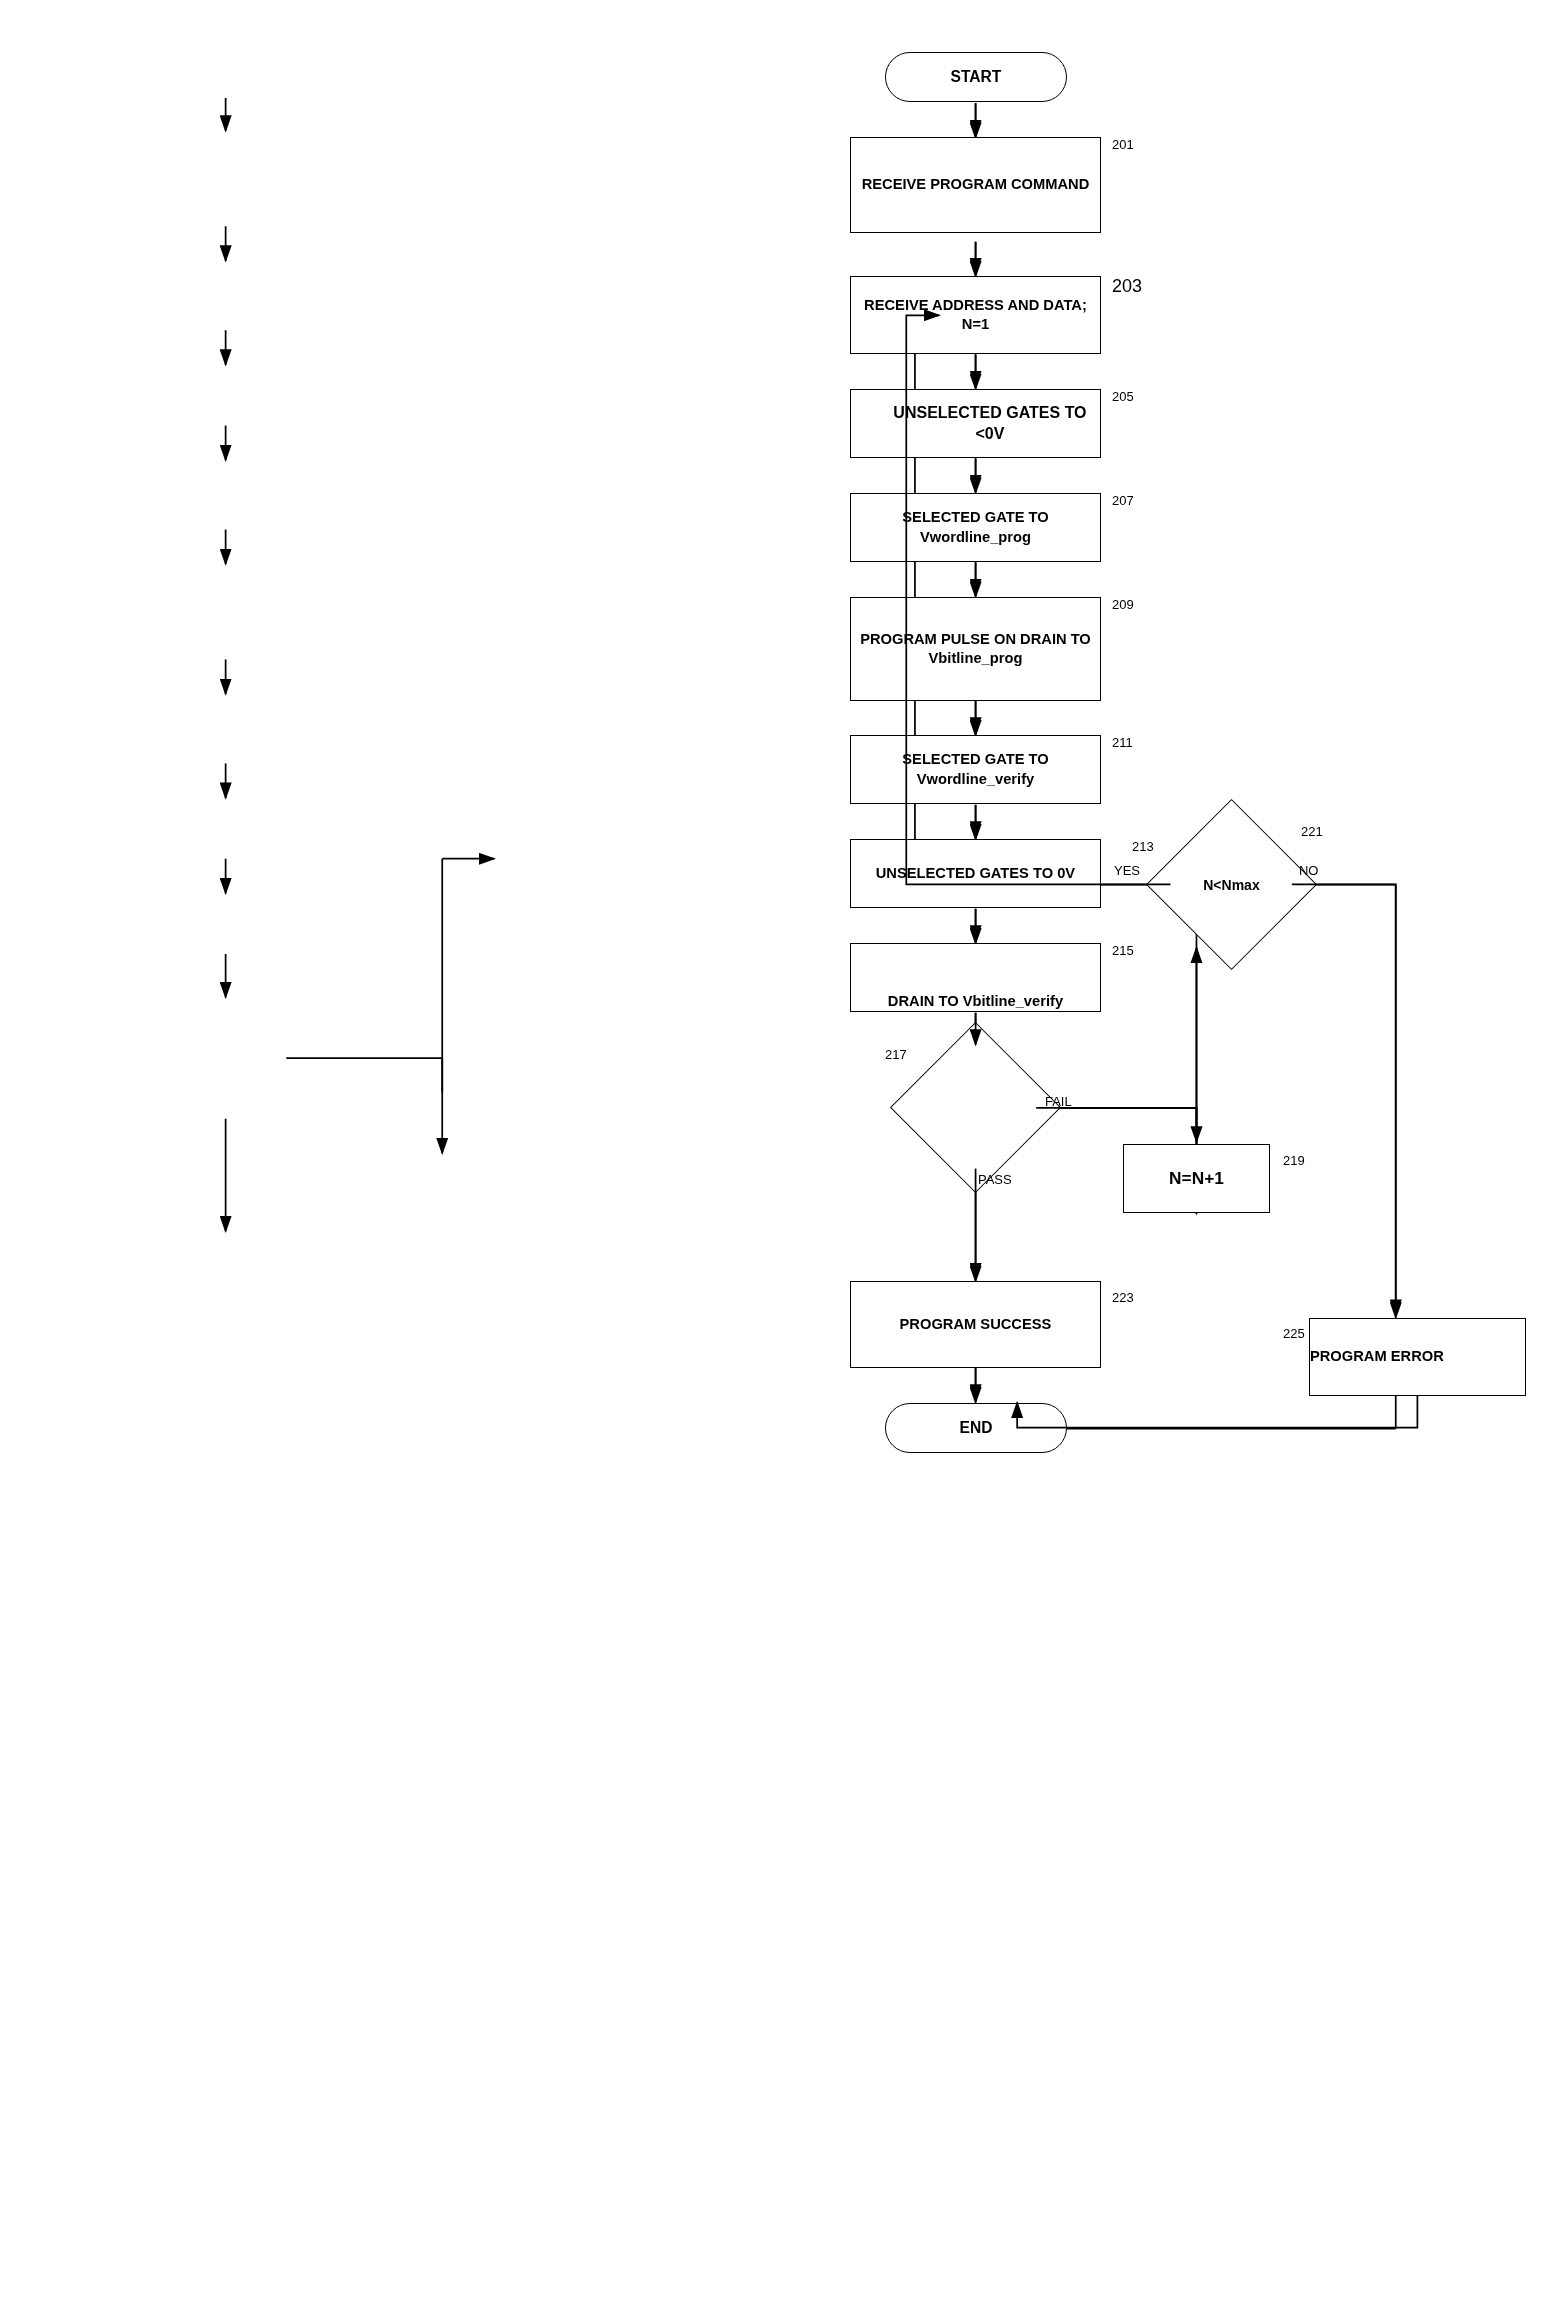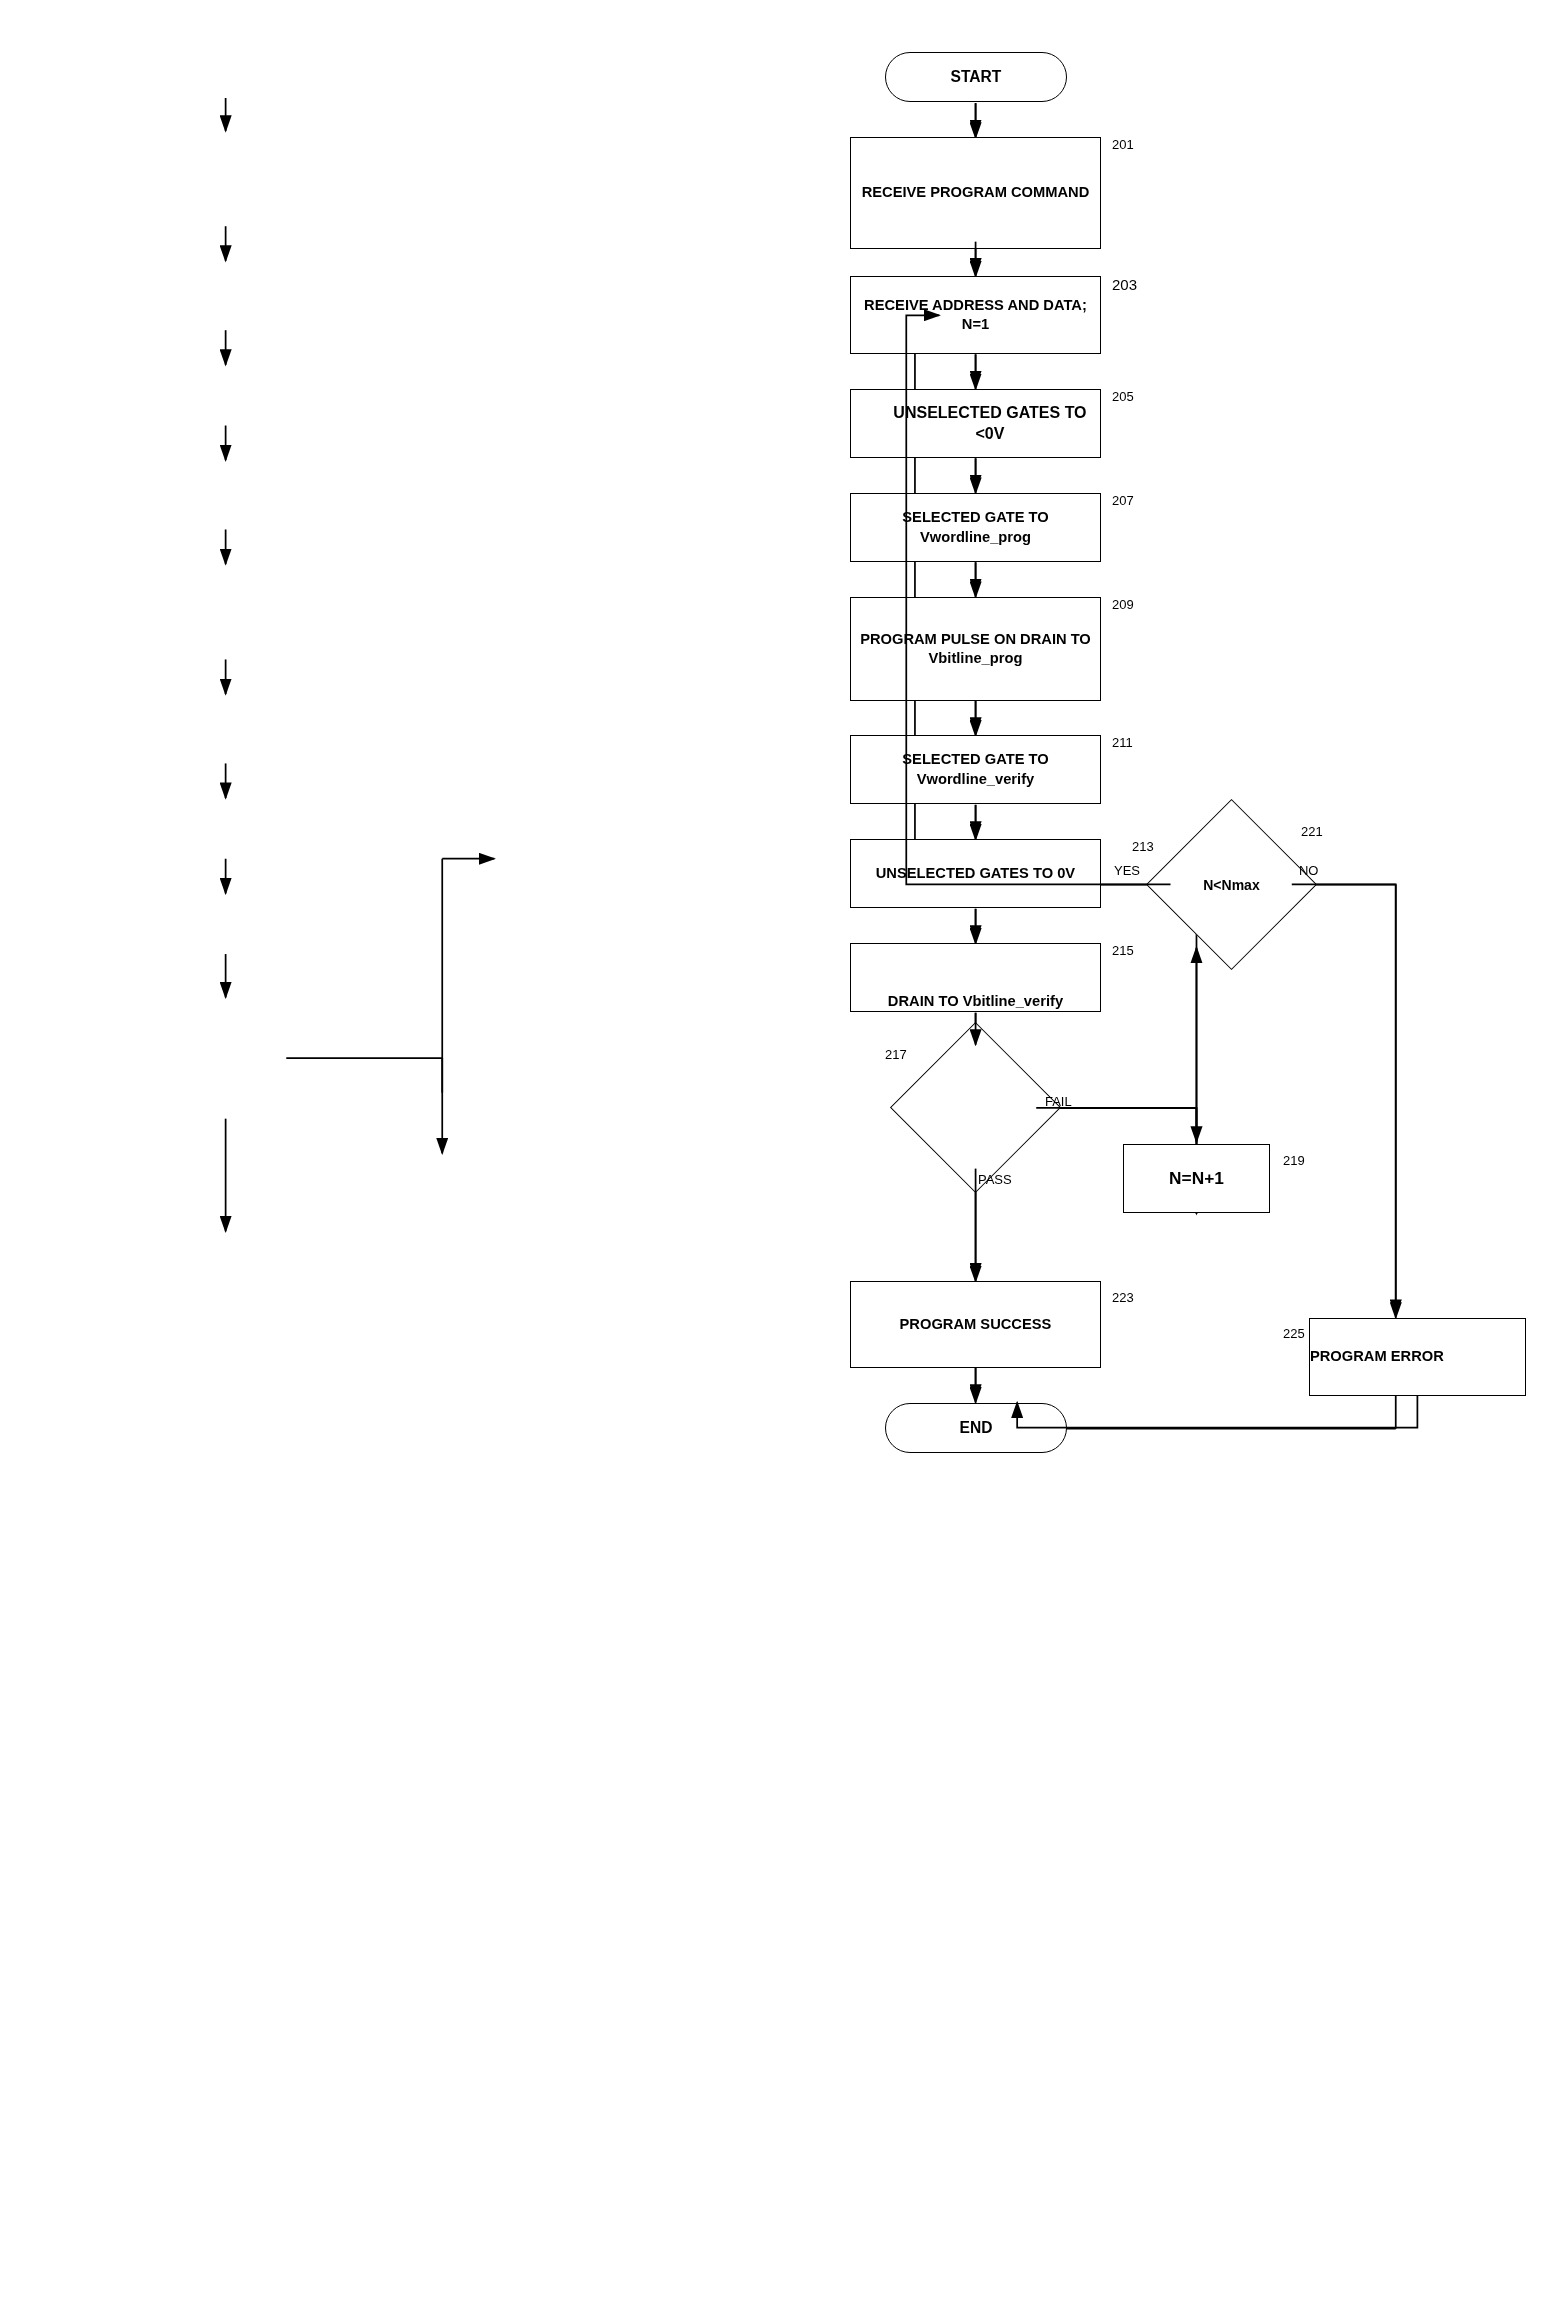--- a/index.html
+++ b/index.html
@@ -118,31 +118,31 @@
 
     <line x1="720" y1="1570" x2="720" y2="1608" stroke="#000" stroke-width="2"></line>
     <line x1="720" y1="1608" x2="280" y2="1608" stroke="#000" stroke-width="2" marker-end="url(#arr)"></line>
 
   </svg>
 
   <div style="position:absolute; left:113px; top:17.3px; width:182px; height:50px; border:1.7px solid #000; border-radius:25px; background:#fff; display:flex; align-items:center; justify-content:center; font-family:Arial,sans-serif; font-size:15.6px; font-weight:bold;">
     <span>START</span>
   </div>
 
-  <div style="position:absolute; left:78px; top:102px; width:251px; height:112px; border:1.7px solid #000; background:#fff; display:flex; align-items:center; justify-content:center; text-align:center; font-family:Arial,sans-serif; font-size:14.7px; font-weight:bold; line-height:1.3;">
+  <div style="position:absolute; left:78px; top:102px; width:251px; height:96px; border:1.7px solid #000; background:#fff; display:flex; align-items:center; justify-content:center; text-align:center; font-family:Arial,sans-serif; font-size:14.7px; font-weight:bold; line-height:1.3;">
     <span>RECEIVE PROGRAM
 COMMAND</span>
   </div>
   <span style="position:absolute; left:340px; top:102px; font-family:Arial,sans-serif; font-size:13px;">201</span>
 
   <div style="position:absolute; left:78px; top:241px; width:251px; height:78px; border:1.7px solid #000; background:#fff; display:flex; align-items:center; justify-content:center; text-align:center; font-family:Arial,sans-serif; font-size:14.7px; font-weight:bold; line-height:1.3;">
     <span>RECEIVE ADDRESS
 AND DATA; N=1</span>
   </div>
-  <span style="position:absolute; left:340px; top:241px; font-family:Arial,sans-serif; font-size:15px;">203</span>
+  <span style="position:absolute; left:340px; top:241px; font-family:Arial,sans-serif; font-size:18px;">203</span>
 
   <div style="position:absolute; left:78px; top:354px; width:251px; height:69px; border:1.7px solid #000; background:#fff; display:flex; align-items:center; justify-content:center; text-align:center; font-family:Arial,sans-serif; font-size:16px; font-weight:bold; line-height:1.3;padding-left:29px;">
     <span>UNSELECTED GATES
 TO &lt;0V</span>
   </div>
   <span style="position:absolute; left:340px; top:354px; font-family:Arial,sans-serif; font-size:13px;">205</span>
 
   <div style="position:absolute; left:78px; top:458px; width:251px; height:69px; border:1.7px solid #000; background:#fff; display:flex; align-items:center; justify-content:flex-start; text-align:center; font-family:Arial,sans-serif; font-size:14.7px; font-weight:bold; line-height:1.3;">
     <span>SELECTED GATE TO
 Vwordline_prog</span>

